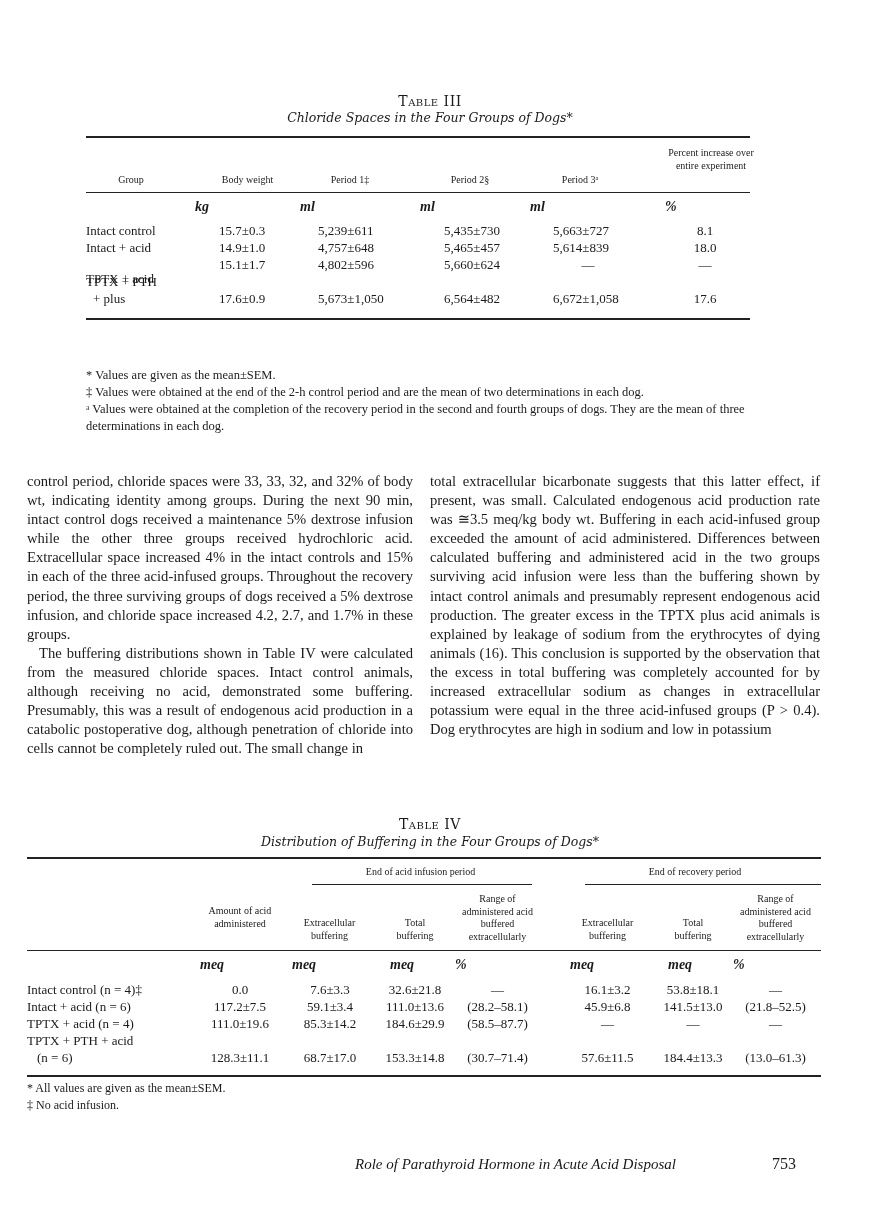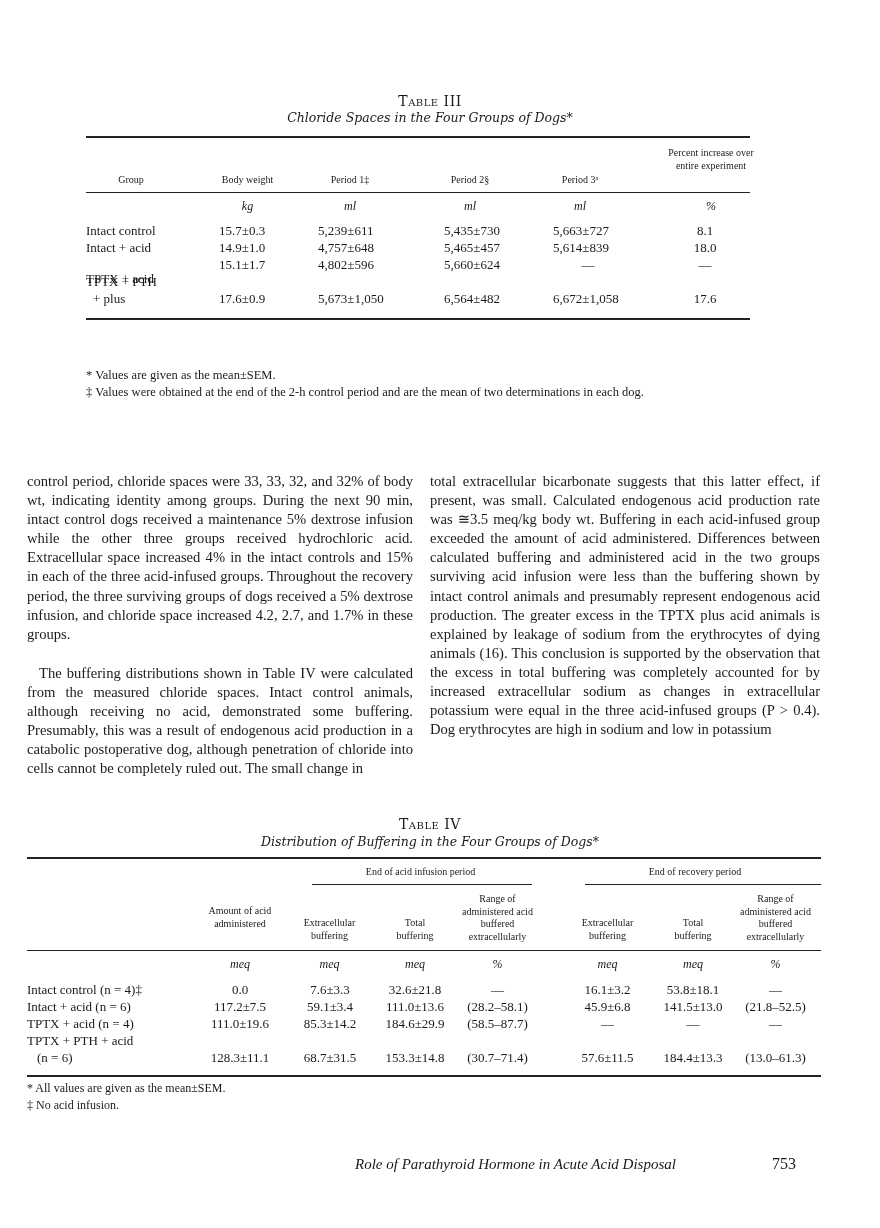--- a/index.html
+++ b/index.html
@@ -4,27 +4,27 @@
 <style>
   html, body { margin:0; padding:0; background:#fff; }
   body { width:880px; height:1228px; position:relative; overflow:hidden; color:#1a1a1a;
          font-family:"DejaVu Serif","Liberation Serif",serif; }
   .abs { position:absolute; }
   .caption-title { text-align:center; font-size:14px; letter-spacing:0.5px; }
   .caption-title .sc { font-variant:small-caps; }
   .caption-sub { text-align:center; font-style:italic; font-size:12.5px; }
   .rule { position:absolute; background:#222; }
   .hdr { position:absolute; font-family:"Liberation Serif",serif; font-size:10px; text-align:center; line-height:12.5px; }
-  .unit { position:absolute; font-family:"Liberation Serif",serif; font-style:italic; font-size:12px; text-align:center; }
+  .unit { position:absolute; font-family:"Liberation Serif",serif; font-style:italic; font-size:14px; text-align:left;font-weight:bold; }
   .cell { position:absolute; font-family:"Liberation Serif",serif; font-size:13px; white-space:nowrap; }
   .cell.c { text-align:center; }
   .fn { position:absolute; font-family:"Liberation Serif",serif; font-size:12.5px; line-height:17px; }
   .body-col { position:absolute; font-family:"Liberation Serif",serif; font-size:14.6px; line-height:19.1px; text-align:justify; }
   .body-col p { margin:0; }
-  .body-col p.indent { text-indent:12px;margin-top:20px; }
+  .body-col p.indent { text-indent:12px; }
   .footer { position:absolute; font-family:"Liberation Serif",serif; }
 </style>
 </head>
 <body>
 
 <div class="abs caption-title" style="left:80px;top:93px;width:700px;"><span class="sc">Table III</span></div>
 <div class="abs caption-sub" style="left:80px;top:110px;width:700px;">Chloride Spaces in the Four Groups of Dogs*</div>
 
 <div class="rule" style="left:86px;top:136px;width:664px;height:1.5px;"></div>
 
@@ -75,20 +75,21 @@
   <div class="cell" style="left:444px;top:291px;">6,564±482</div>
   <div class="cell" style="left:553px;top:291px;">6,672±1,058</div>
   <div class="cell c" style="left:680px;top:291px;width:50px;">17.6</div>
 </div>
 
 <div class="rule" style="left:86px;top:318px;width:664px;height:1.5px;"></div>
 
 <div class="fn" style="left:86px;top:323px;width:666px;margin-top:44px;">
   <div>* Values are given as the mean±SEM.</div>
   <div>‡ Values were obtained at the end of the 2-h control period and are the mean of two determinations in each dog.</div>
+  <div>ᵃ Values were obtained at the completion of the recovery period in the second and fourth groups of dogs. They are the mean of three determinations in each dog.</div>
 </div>
 
 <div class="body-col" style="left:27px;top:472px;width:386px;">
   <p>control period, chloride spaces were 33, 33, 32, and 32% of body wt, indicating identity among groups. During the next 90 min, intact control dogs received a maintenance 5% dextrose infusion while the other three groups received hydrochloric acid. Extracellular space increased 4% in the intact controls and 15% in each of the three acid-infused groups. Throughout the recovery period, the three surviving groups of dogs received a 5% dextrose infusion, and chloride space increased 4.2, 2.7, and 1.7% in these groups.</p>
   <p class="indent">The buffering distributions shown in Table IV were calculated from the measured chloride spaces. Intact control animals, although receiving no acid, demonstrated some buffering. Presumably, this was a result of endogenous acid production in a catabolic postoperative dog, although penetration of chloride into cells cannot be completely ruled out. The small change in</p>
 </div>
 <div class="body-col" style="left:430px;top:472px;width:390px;">
   <p>total extracellular bicarbonate suggests that this latter effect, if present, was small. Calculated endogenous acid production rate was ≅3.5 meq/kg body wt. Buffering in each acid-infused group exceeded the amount of acid administered. Differences between calculated buffering and administered acid in the two groups surviving acid infusion were less than the buffering shown by intact control animals and presumably represent endogenous acid production. The greater excess in the TPTX plus acid animals is explained by leakage of sodium from the erythrocytes of dying animals (16). This conclusion is supported by the observation that the excess in total buffering was completely accounted for by increased extracellular sodium as changes in extracellular potassium were equal in the three acid-infused groups (P &gt; 0.4). Dog erythrocytes are high in sodium and low in potassium</p>
 </div>
 
@@ -147,21 +148,21 @@
   <div class="cell c" style="left:375px;top:1016px;width:80px;">184.6±29.9</div>
   <div class="cell c" style="left:455px;top:1016px;width:85px;">(58.5–87.7)</div>
   <div class="cell c" style="left:565px;top:1016px;width:85px;">—</div>
   <div class="cell c" style="left:652px;top:1016px;width:82px;">—</div>
   <div class="cell c" style="left:733px;top:1016px;width:85px;">—</div>
 </div>
 <div>
   <div class="cell" style="left:27px;top:1033px;">TPTX + PTH + acid</div>
   <div class="cell" style="left:37px;top:1050px;">(n = 6)</div>
   <div class="cell c" style="left:195px;top:1050px;width:90px;">128.3±11.1</div>
-  <div class="cell c" style="left:290px;top:1050px;width:80px;">68.7±31.5</div>
+  <div class="cell c" style="left:290px;top:1050px;width:80px;">68.7±17.0</div>
   <div class="cell c" style="left:375px;top:1050px;width:80px;">153.3±14.8</div>
   <div class="cell c" style="left:455px;top:1050px;width:85px;">(30.7–71.4)</div>
   <div class="cell c" style="left:565px;top:1050px;width:85px;">57.6±11.5</div>
   <div class="cell c" style="left:652px;top:1050px;width:82px;">184.4±13.3</div>
   <div class="cell c" style="left:733px;top:1050px;width:85px;">(13.0–61.3)</div>
 </div>
 
 <div class="rule" style="left:27px;top:1075px;width:794px;height:1.5px;"></div>
 
 <div class="fn" style="left:27px;top:1080px;width:600px;font-size:12px;">

